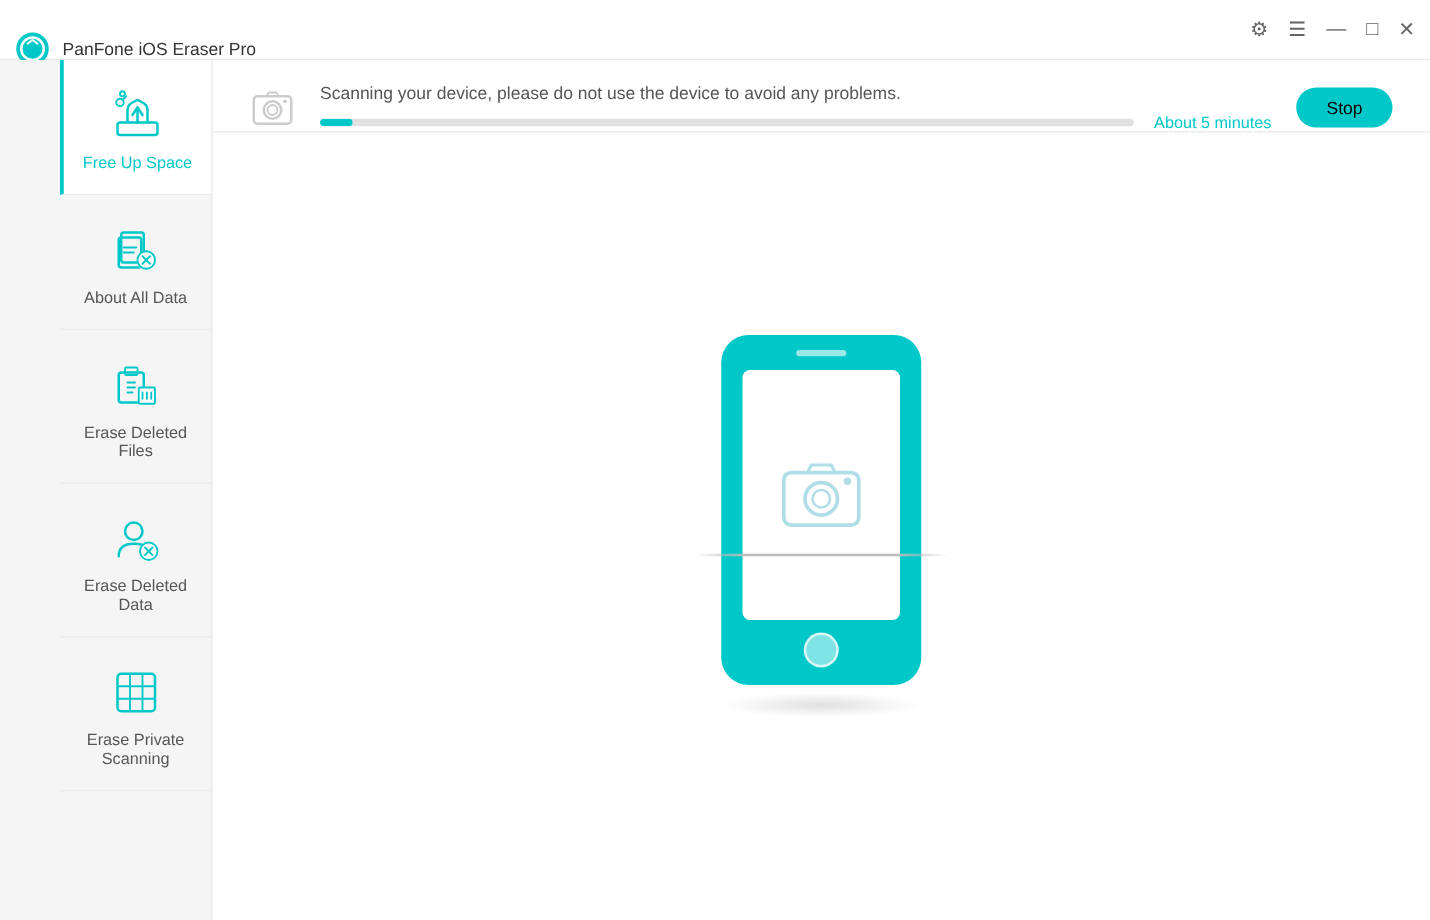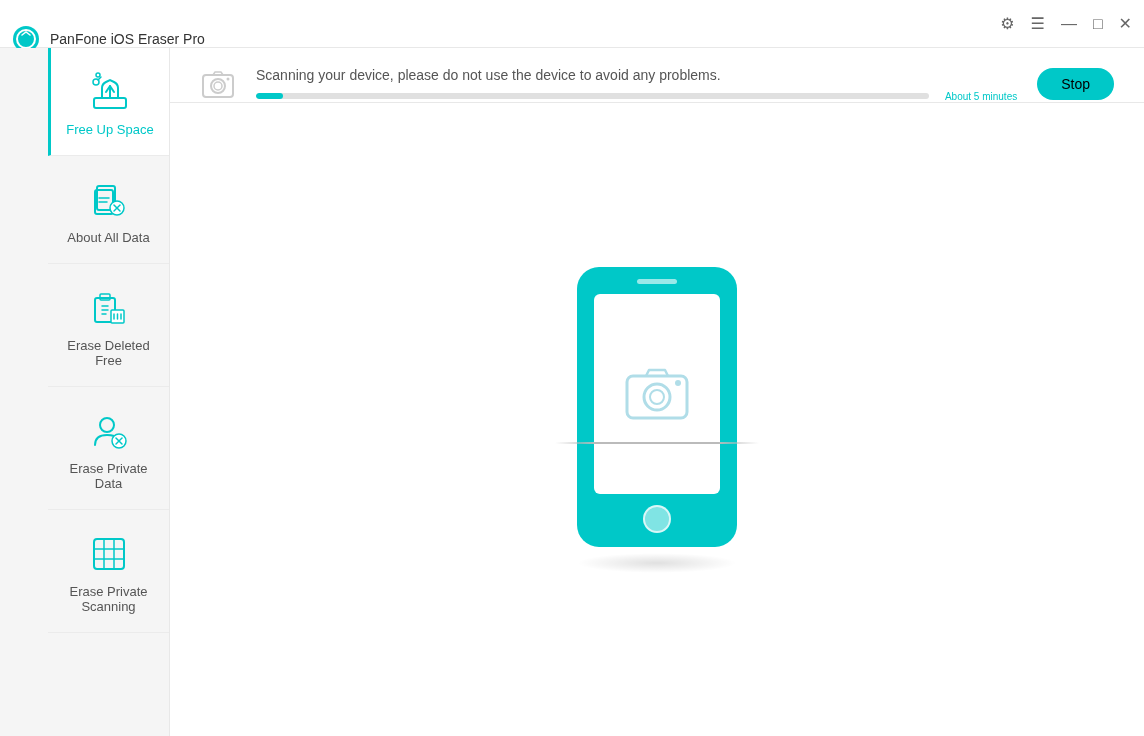--- a/index.html
+++ b/index.html
@@ -130,21 +130,21 @@
       border-radius: 3px;
       overflow: hidden;
     }
     .progress-bar-fill {
       height: 100%;
       width: 4%;
       background: #00c8c8;
       border-radius: 3px;
     }
     .progress-time {
-      font-size: 10px;
+      font-size: 13px;
       color: #00c8c8;
       white-space: nowrap;
     }
     .stop-btn {
       background: #00c8c8;
       color: #000000;
       border: none;
       border-radius: 20px;
       padding: 8px 24px;
       font-size: 14px;
@@ -271,32 +271,32 @@
         <rect x="8" y="12" width="20" height="24" rx="2" fill="none" stroke="#00c8c8" stroke-width="2"></rect>
         <rect x="13" y="8" width="10" height="6" rx="1" fill="none" stroke="#00c8c8" stroke-width="1.5"></rect>
         <line x1="15" y1="20" x2="21" y2="20" stroke="#00c8c8" stroke-width="1.5" stroke-linecap="round"></line>
         <line x1="15" y1="24" x2="21" y2="24" stroke="#00c8c8" stroke-width="1.5" stroke-linecap="round"></line>
         <line x1="15" y1="28" x2="19" y2="28" stroke="#00c8c8" stroke-width="1.5" stroke-linecap="round"></line>
         <rect x="24" y="24" width="13" height="13" rx="1" fill="#fff" stroke="#00c8c8" stroke-width="1.5"></rect>
         <line x1="27" y1="28" x2="27" y2="33" stroke="#00c8c8" stroke-width="1.5" stroke-linecap="round"></line>
         <line x1="30.5" y1="28" x2="30.5" y2="33" stroke="#00c8c8" stroke-width="1.5" stroke-linecap="round"></line>
         <line x1="34" y1="28" x2="34" y2="33" stroke="#00c8c8" stroke-width="1.5" stroke-linecap="round"></line>
       </svg>
-      <span class="sidebar-label">Erase Deleted Free</span>
+      <span class="sidebar-label">Erase Deleted Files</span>
     </div>
 
     <div class="sidebar-item">
       <svg class="sidebar-icon" viewBox="0 0 44 44">
         <circle cx="20" cy="16" r="7" fill="none" stroke="#00c8c8" stroke-width="2"></circle>
         <path d="M8 36 Q8 26 20 26 Q28 26 32 30" fill="none" stroke="#00c8c8" stroke-width="2" stroke-linecap="round"></path>
         <circle cx="32" cy="32" r="7" fill="#fff" stroke="#00c8c8" stroke-width="1.5"></circle>
         <line x1="29" y1="29" x2="35" y2="35" stroke="#00c8c8" stroke-width="1.5" stroke-linecap="round"></line>
         <line x1="35" y1="29" x2="29" y2="35" stroke="#00c8c8" stroke-width="1.5" stroke-linecap="round"></line>
       </svg>
-      <span class="sidebar-label">Erase Private Data</span>
+      <span class="sidebar-label">Erase Deleted Data</span>
     </div>
 
     <div class="sidebar-item">
       <svg class="sidebar-icon" viewBox="0 0 44 44">
         <rect x="7" y="7" width="30" height="30" rx="3" fill="none" stroke="#00c8c8" stroke-width="2"></rect>
         <line x1="7" y1="17" x2="37" y2="17" stroke="#00c8c8" stroke-width="1.5"></line>
         <line x1="7" y1="27" x2="37" y2="27" stroke="#00c8c8" stroke-width="1.5"></line>
         <line x1="17" y1="7" x2="17" y2="37" stroke="#00c8c8" stroke-width="1.5"></line>
         <line x1="27" y1="7" x2="27" y2="37" stroke="#00c8c8" stroke-width="1.5"></line>
       </svg>

